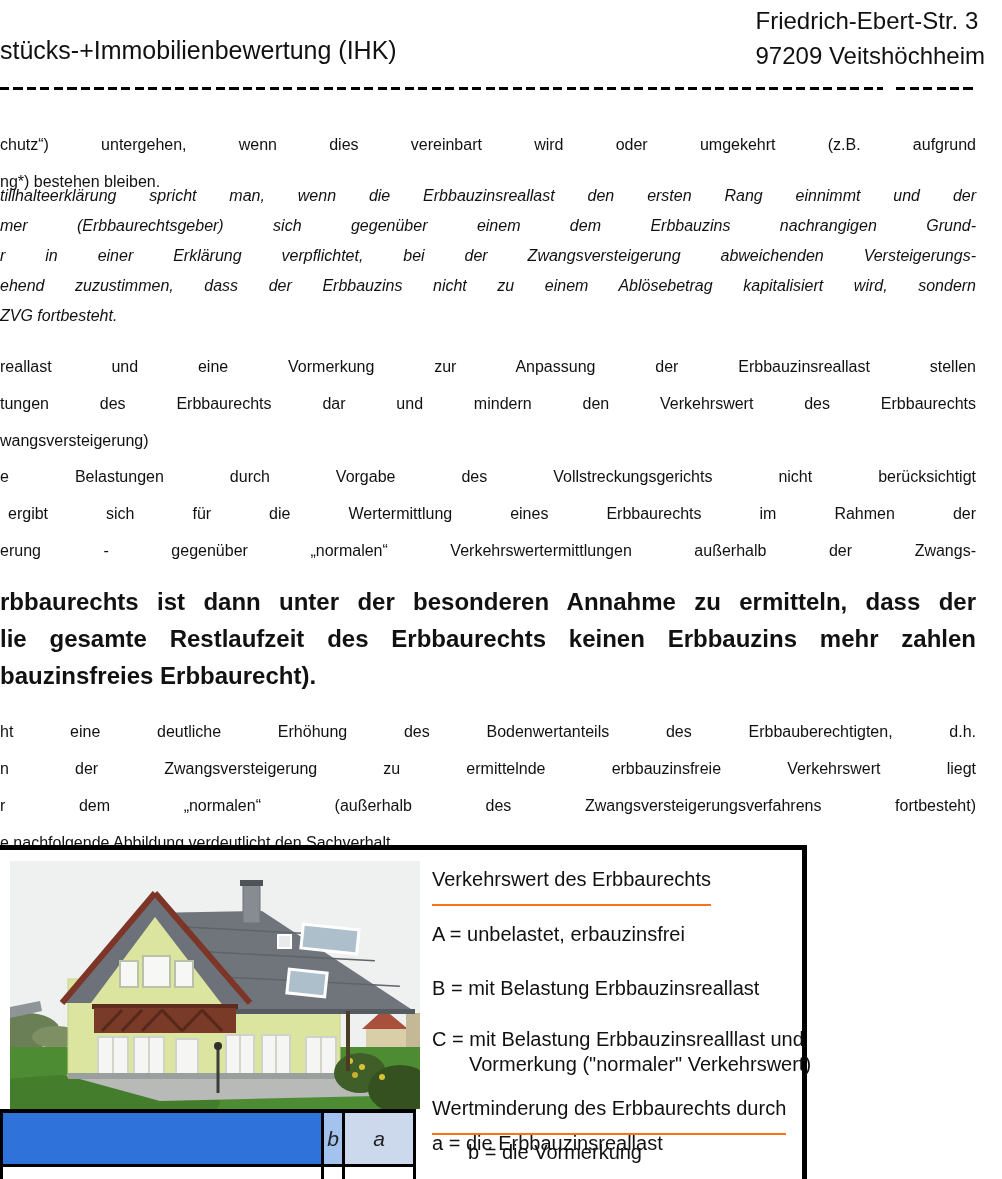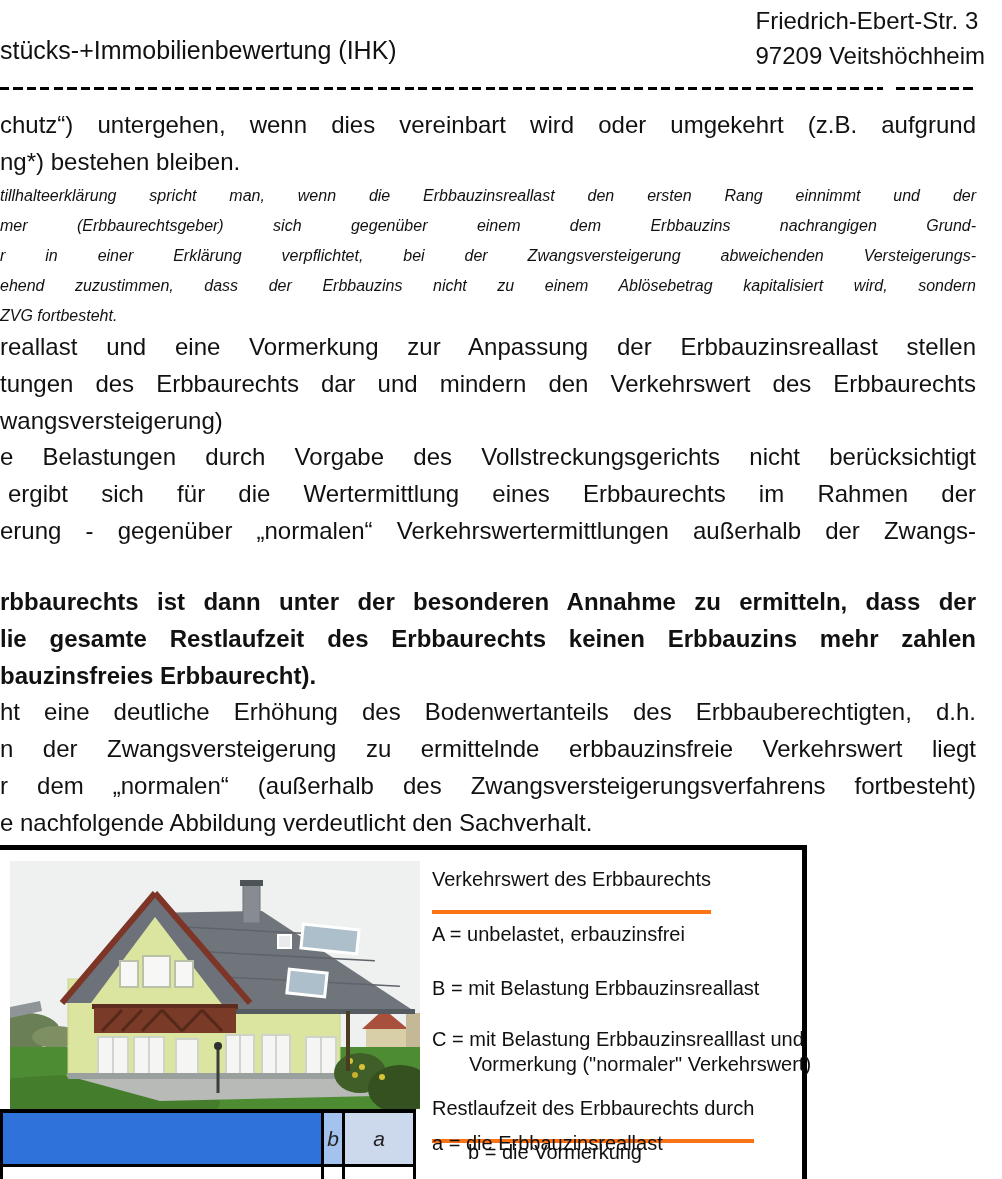--- a/index.html
+++ b/index.html
@@ -11,38 +11,38 @@
   .hdr-left{position:absolute;left:0;top:36px;font-size:25px;white-space:nowrap;}
   .hdr-right{position:absolute;right:17px;top:3px;font-size:24px;line-height:35px;white-space:nowrap;}
   .dash{position:absolute;top:87px;height:3px;
     background:repeating-linear-gradient(to right,#000 0 9px,transparent 9px 13.5px);}
   .dash1{left:0;width:883px;}
   .dash2{left:896px;width:78px;}
   
   .para{position:absolute;left:0;width:976px;}
   .para .ln{white-space:normal;}
   .ln.just{text-align:justify;text-align-last:justify;}
-  .p-norm{font-size:24px;line-height:37px;}
+  .p-norm{font-size:16px;line-height:37px;margin-top:20px;}
   .p-ital{font-size:16px;line-height:30px;font-style:italic;}
   .p-bold{font-size:24px;line-height:37px;font-weight:700;}
   .indent{padding-left:8px;}
   #p1{top:106px;}
   #p2{top:181px;}
   #p3{top:328px;}
   #p4{top:438px;}
   #p5{top:583px;}
   #p6{top:693px;}
   
   .figure-box{
     position:absolute;left:-8px;top:845px;width:810px;height:400px;
     border-top:5px solid #000;border-right:5px solid #000;background:#fff;
   }
   .photo{position:absolute;left:18px;top:11px;width:410px;height:248px;display:block;}
   .legend-item{position:absolute;left:440px;font-size:20px;white-space:nowrap;color:#111;}
-  .legend-title{border-bottom:4px solid #f97316;padding-bottom:20px;}
+  .legend-title{border-bottom:2px solid #f97316;padding-bottom:14px;}
   #lg-t1{top:18px;}
   #lg-a{top:73px;}
   #lg-b{top:127px;}
   #lg-c1{top:178px;}
   #lg-c2{top:203px;left:477px;}
   #lg-t2{top:247px;}
   #lg-la{top:282px;}
   #lg-lb{top:291px;margin-left:36px;}
   
   .bar-table{position:absolute;left:8px;top:259px;width:416px;}
@@ -190,21 +190,21 @@
     </svg>
 
     <div class="legend-item" id="lg-t1">
       <span class="legend-title">Verkehrswert des Erbbaurechts</span>
     </div>
     <div class="legend-item" id="lg-a">A = unbelastet, erbauzinsfrei</div>
     <div class="legend-item" id="lg-b">B = mit Belastung Erbbauzinsreallast</div>
     <div class="legend-item" id="lg-c1">C = mit Belastung Erbbauzinsrealllast und</div>
     <div class="legend-item" id="lg-c2">Vormerkung ("normaler" Verkehrswert)</div>
     <div class="legend-item" id="lg-t2">
-      <span class="legend-title">Restlaufzeit des Erbbaurechts durch</span>
+      <span class="legend-title">Wertminderung des Erbbaurechts durch</span>
     </div>
     <div class="legend-item" id="lg-la">a = die Erbbauzinsreallast</div>
     <div class="legend-item" id="lg-lb">b = die Vormerkung</div>
 
     <div class="bar-table">
       <div class="bar-row">
         <div class="cell cell-main" style="background-color: rgb(47, 114, 218);"></div>
         <div class="cell cell-b" style="background-color: rgb(163, 194, 238);">
           <span class="bar-label">b</span>
         </div>

